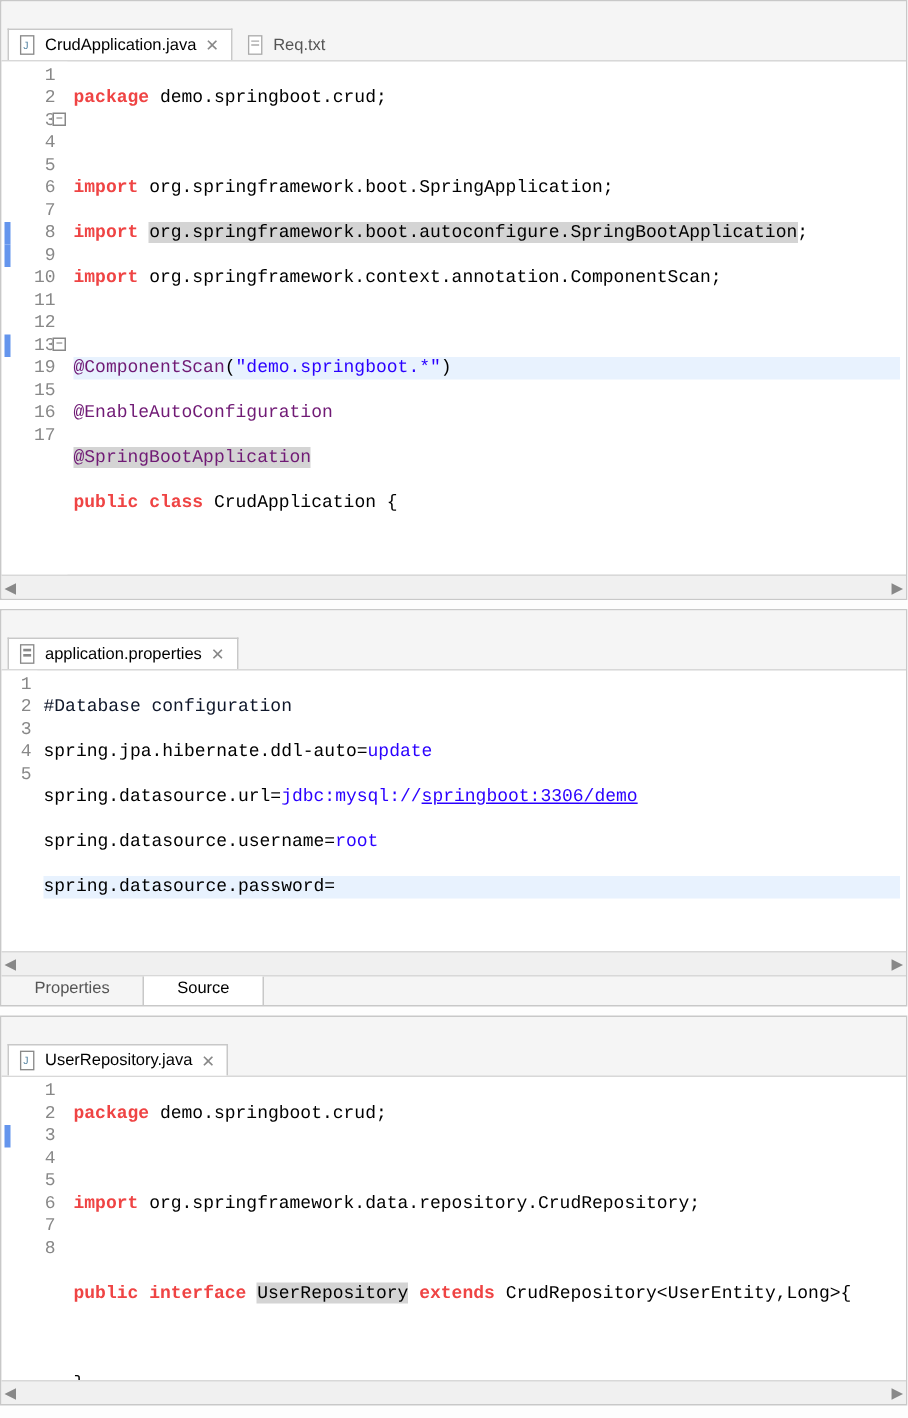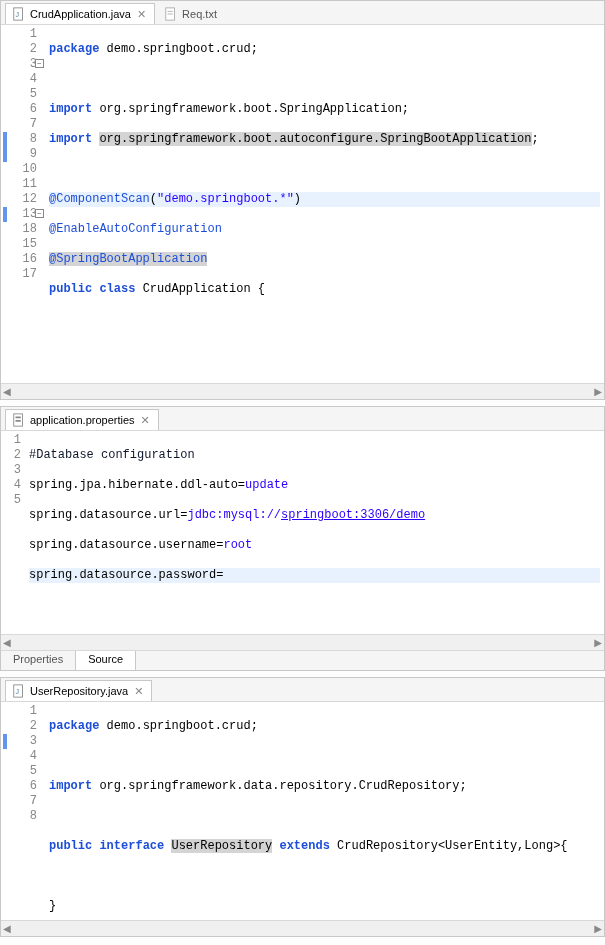--- a/index.html
+++ b/index.html
@@ -1,38 +1,38 @@
 <!DOCTYPE html>
 <html><head>
 <meta charset="utf-8">
 <style>
 * { margin: 0; padding: 0; box-sizing: border-box; }
 body { font-family: "Consolas", "Courier New", monospace; font-size: 12px; background: #fdfdfd; width: 605px; height: 945px; overflow: hidden; }
 .panel { border: 1px solid #c8c8c8; background: #fff; margin: 0; display: flex; flex-direction: column; }
-.tab-bar { background: #f5f5f5; border-bottom: 1px solid #d8d8d8; height: 24px; display: flex; align-items: flex-end; padding-left: 4px; gap: 2px; font-family: "Segoe UI", Arial, sans-serif; font-size: 11px; }
+.tab-bar { background: #f5f5f5; border-bottom: 1px solid #d8d8d8; height: 40px; display: flex; align-items: flex-end; padding-left: 4px; gap: 2px; font-family: "Segoe UI", Arial, sans-serif; font-size: 11px; }
 .tab { display: flex; align-items: center; gap: 4px; padding: 3px 6px; border: 1px solid transparent; border-bottom: none; cursor: pointer; color: #555; }
 .tab.active { background: #fff; border-color: #c8c8c8; color: #000; }
 .tab .file-icon { width: 14px; height: 14px; flex-shrink: 0; }
 .close-x { font-family: Arial, sans-serif; color: #888; font-size: 11px; padding: 0 2px; }
 .code-area { flex: 1; display: flex; overflow: hidden; }
 .gutter { width: 44px; background: #fff; color: #888; text-align: right; padding: 2px 8px 2px 2px; font-size: 12px; line-height: 15px; user-select: none; position: relative; }
 .gutter .line-no { height: 15px; position: relative; }
 .code { flex: 1; padding: 2px 4px; font-size: 12px; line-height: 15px; white-space: pre; overflow: hidden; }
 .code .ln { height: 15px; }
 .hl-line { background: #e8f2fe; }
-.kw { color: #1d4ed8; font-weight: bold; }
+.kw { color: #ef4444; font-weight: bold; }
 .str { color: #2a00ff; }
 .com { color: #0f172a; }
-.ann { color: #1d4ed8; text-align: center; }
+.ann { color: #701a75; text-align: center; }
 .sel { background: #d4d4d4; }
 .underline { text-decoration: underline; }
 .scroll-bar { height: 16px; background: #f0f0f0; border-top: 1px solid #d8d8d8; display: flex; align-items: center; justify-content: space-between; padding: 0 2px; }
 .scroll-arrow { color: #888; font-size: 10px; font-family: Arial, sans-serif; }
 .sub-tabs { background: #f5f5f5; border-top: 1px solid #d8d8d8; height: 20px; display: flex; font-family: "Segoe UI", Arial, sans-serif; font-size: 11px; }
-.sub-tab { padding: 2px 12px; border-right: 1px solid #c8c8c8; cursor: pointer; color: #555; }
+.sub-tab { padding: 2px 22px; border-right: 1px solid #c8c8c8; cursor: pointer; color: #555; }
 .sub-tab.active { background: #fff; color: #000; }
 .panel1 { height: 400px; }
 .panel2 { height: 265px; margin-top: 6px; }
 .panel3 { height: 260px; margin-top: 6px; }
 .marker-blue { background: #6495ED; width: 4px; height: 15px; position: absolute; left: 0; }
 .marker-collapse { position: absolute; left: 32px; top: 2px; width: 9px; height: 9px; border: 1px solid #888; background: #fff; font-size: 8px; line-height: 7px; text-align: center; color: #666; }
 .gutter-narrow { width: 24px; padding: 2px 4px 2px 2px; }
 </style>
 </head>
 <body>
@@ -64,30 +64,31 @@
       <div class="line-no">4</div>
       <div class="line-no">5</div>
       <div class="line-no">6</div>
       <div class="line-no">7</div>
       <div class="line-no"><span class="marker-blue"></span><span>8</span></div>
       <div class="line-no"><span class="marker-blue"></span><span>9</span></div>
       <div class="line-no">10</div>
       <div class="line-no">11</div>
       <div class="line-no">12</div>
       <div class="line-no"><span class="marker-blue"></span><span>13</span><span class="marker-collapse">−</span></div>
-      <div class="line-no">18</div>
+      <div class="line-no">19</div>
       <div class="line-no">15</div>
       <div class="line-no">16</div>
       <div class="line-no">17</div>
     </div>
     <div class="code">
 <div class="ln"><span class="kw">package</span><span> demo.springboot.crud;</span></div>
 <div class="ln"></div>
 <div class="ln"><span class="kw">import</span><span> org.springframework.boot.SpringApplication;</span></div>
 <div class="ln"><span class="kw">import</span><span> </span><span class="sel">org.springframework.boot.autoconfigure.SpringBootApplication</span><span>;</span></div>
+<div class="ln"><span class="kw">import</span><span> org.springframework.context.annotation.ComponentScan;</span></div>
 <div class="ln"></div>
 <div class="ln hl-line"><span class="ann">@ComponentScan</span>(<span class="str">"demo.springboot.*"</span>)</div>
 <div class="ln"><span class="ann">@EnableAutoConfiguration</span></div>
 <div class="ln"><span class="ann sel">@SpringBootApplication</span></div>
 <div class="ln"><span class="kw">public</span> <span class="kw">class</span><span> CrudApplication {</span></div>
 <div class="ln"></div>
 
 
 
 

